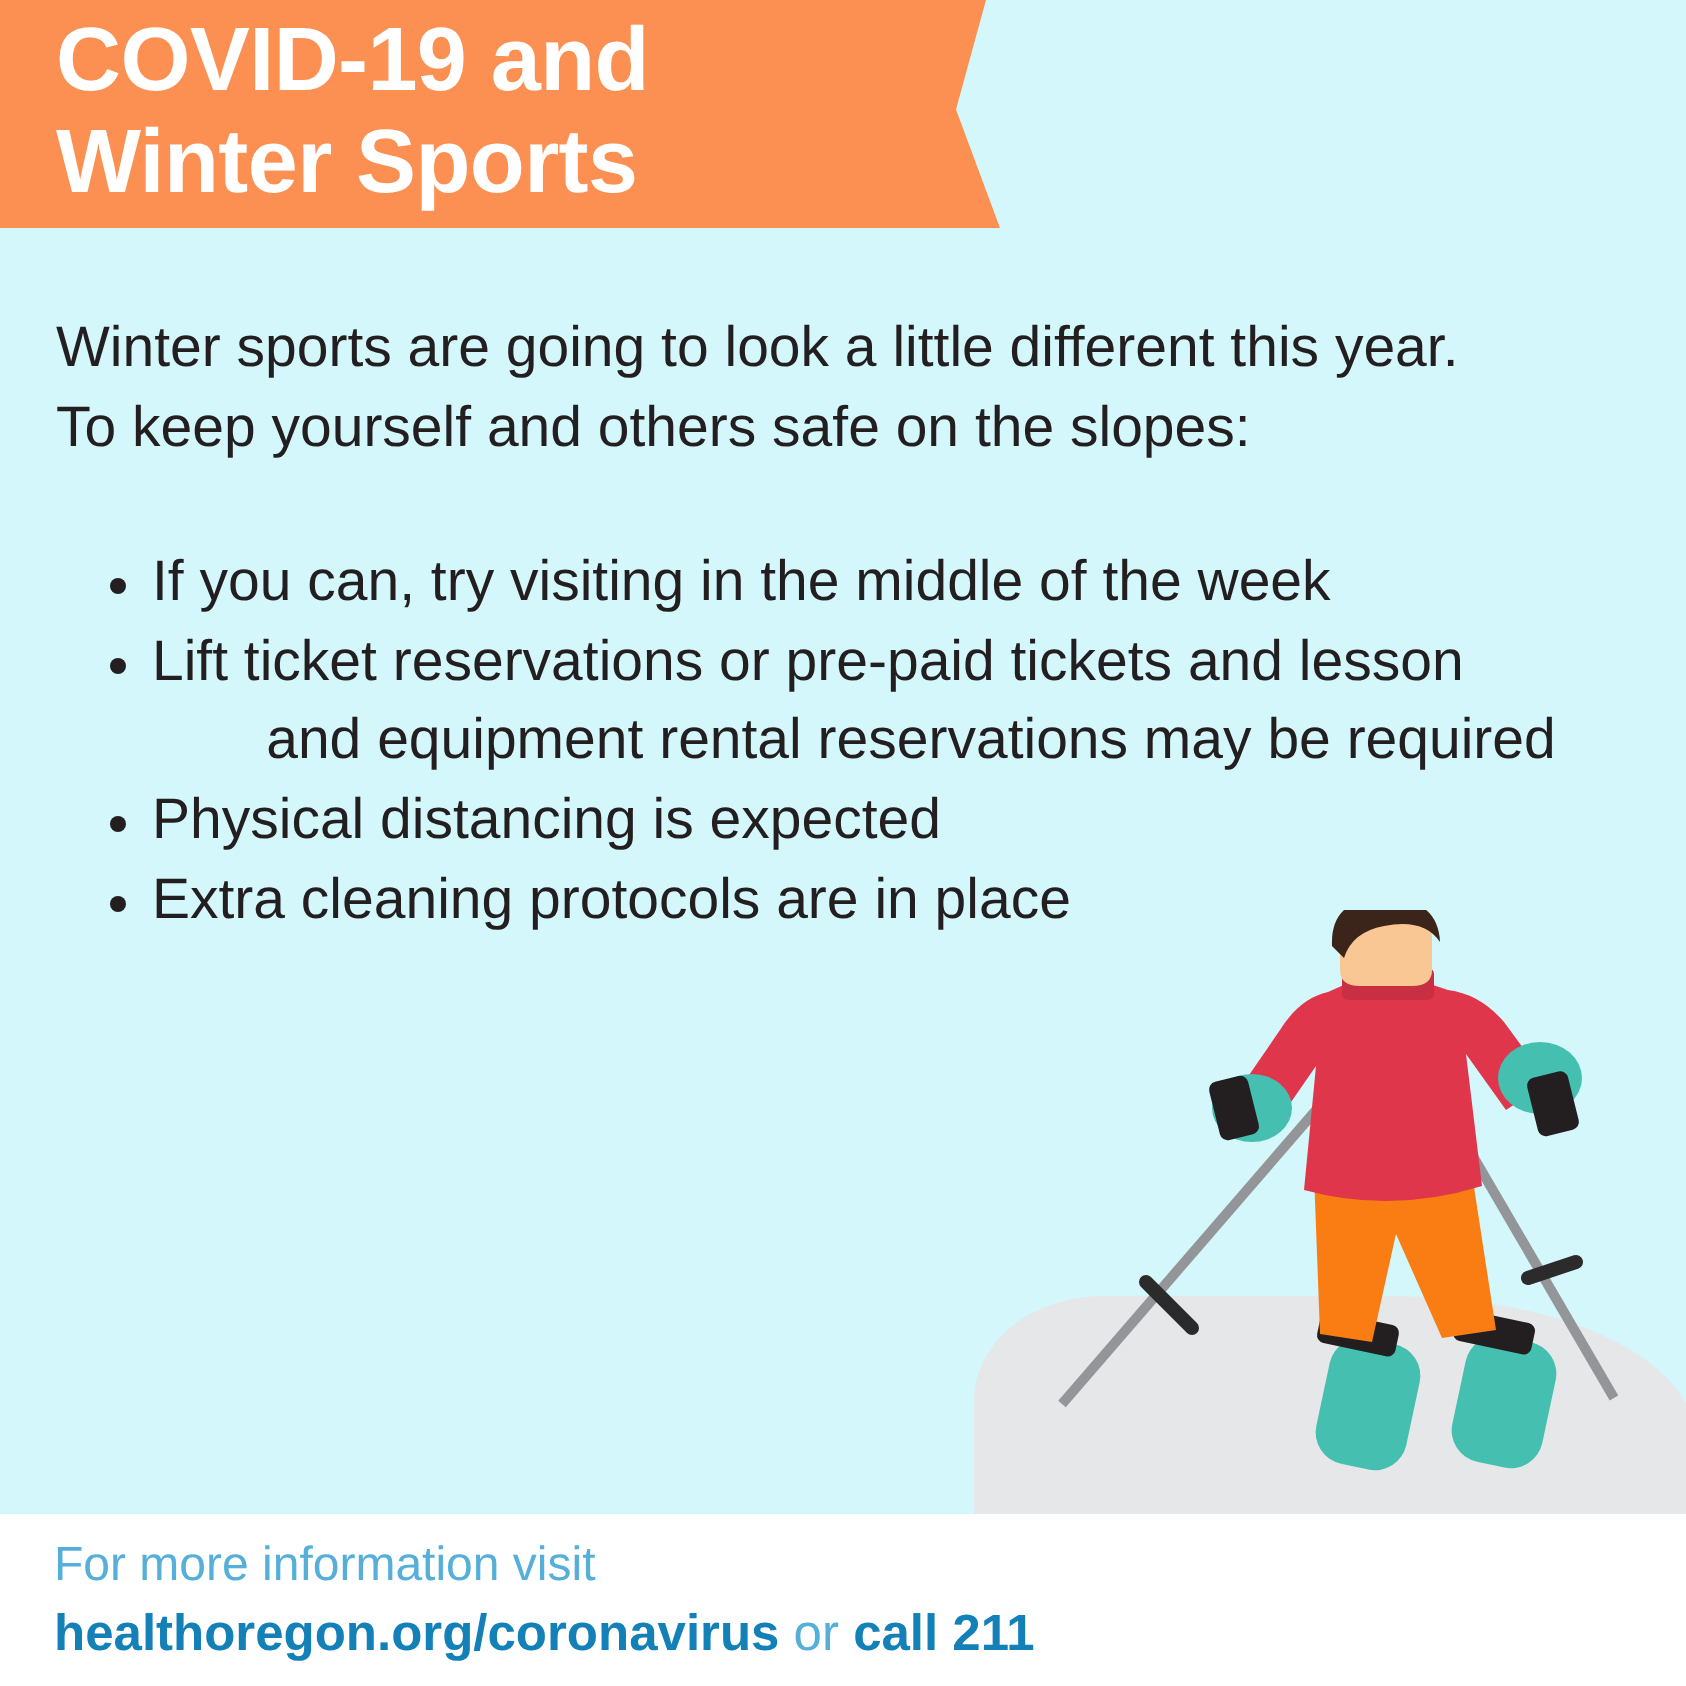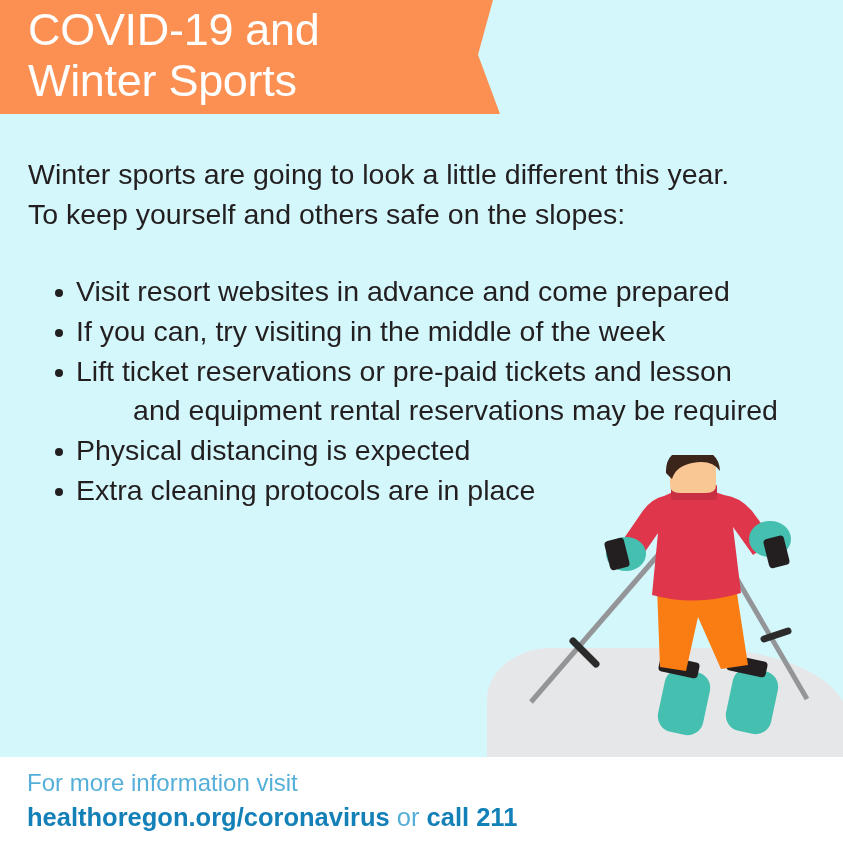--- a/index.html
+++ b/index.html
@@ -32,21 +32,21 @@
     -webkit-clip-path: polygon(0 0, 98.6% 0, 95.6% 48%, 100% 100%, 0 100%);
     clip-path: polygon(0 0, 98.6% 0, 95.6% 48%, 100% 100%, 0 100%);
   }
   .ribbon-title {
     position: absolute;
     left: 28px;
     top: 4px;
     width: 450px;
     color: #ffffff;
     font-size: 45px;
-    font-weight: normal;
+    font-weight: bold;
     line-height: 1.14;
     letter-spacing: -0.3px;
     white-space: pre-line;
   }
 
   
   .intro {
     position: absolute;
     left: 28px;
     top: 154px;
@@ -154,23 +154,20 @@
 
   <div class="ribbon"></div>
   <div class="ribbon-title">COVID-19 and
 Winter Sports</div>
 
   <div class="intro">Winter sports are going to look a little different this year.
 To keep yourself and others safe on the slopes:</div>
 
   <ul class="bullets">
     <li class="bullet">
-      <span>Visit resort websites in advance and come prepared</span>
-    </li>
-    <li class="bullet">
       <span>If you can, try visiting in the middle of the week</span>
     </li>
     <li class="bullet">
       <span>Lift ticket reservations or pre-paid tickets and lesson</span>
       <span class="cont">and equipment rental reservations may be required</span>
     </li>
     <li class="bullet">
       <span>Physical distancing is expected</span>
     </li>
     <li class="bullet">

